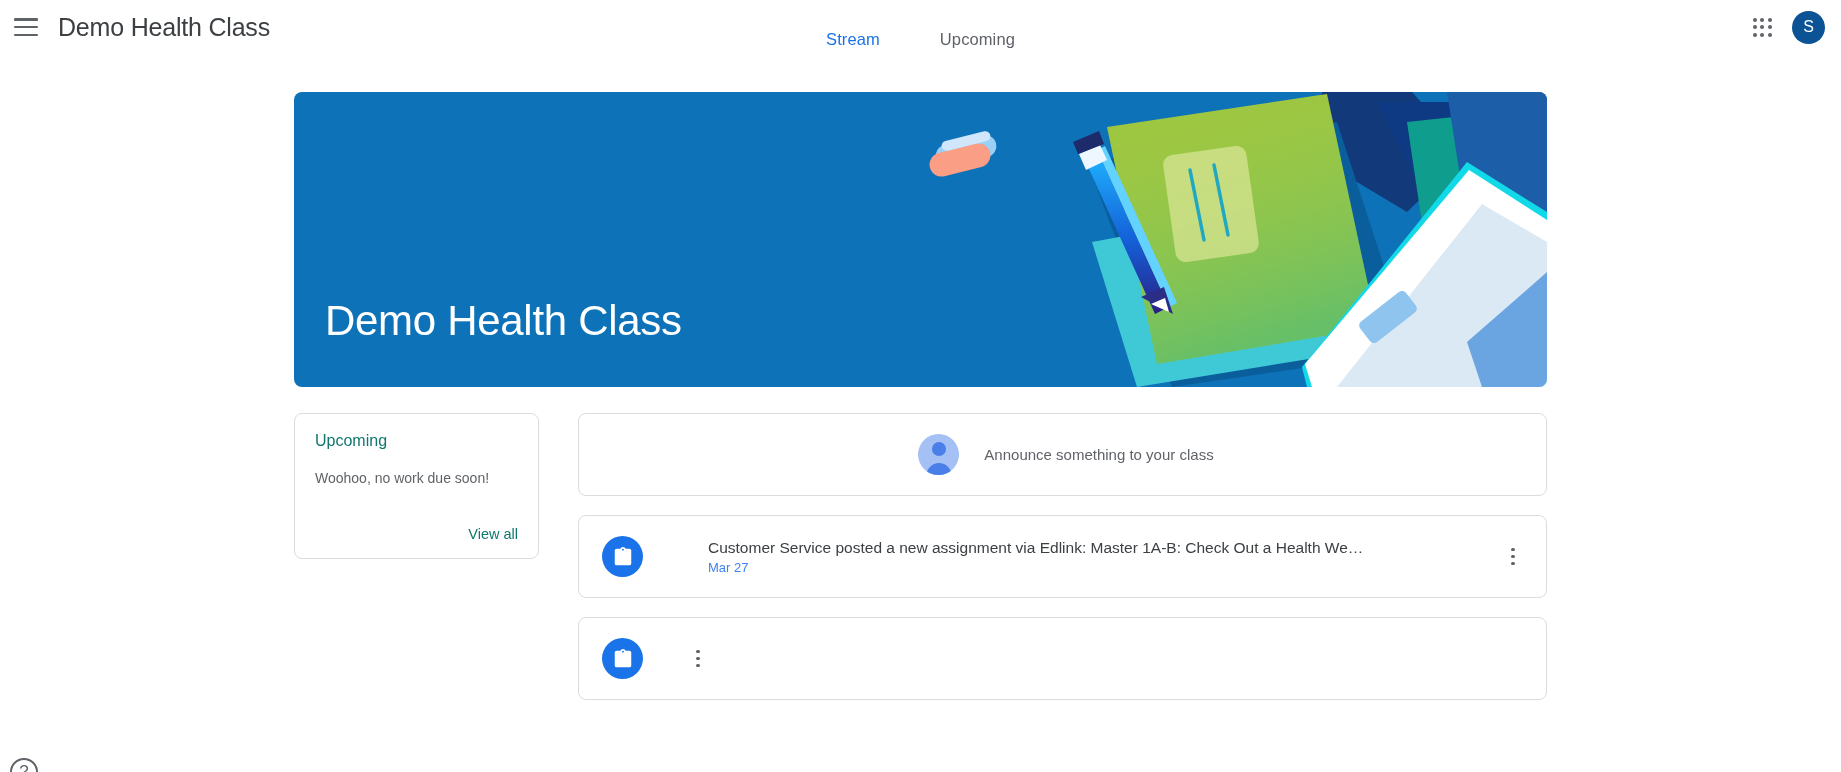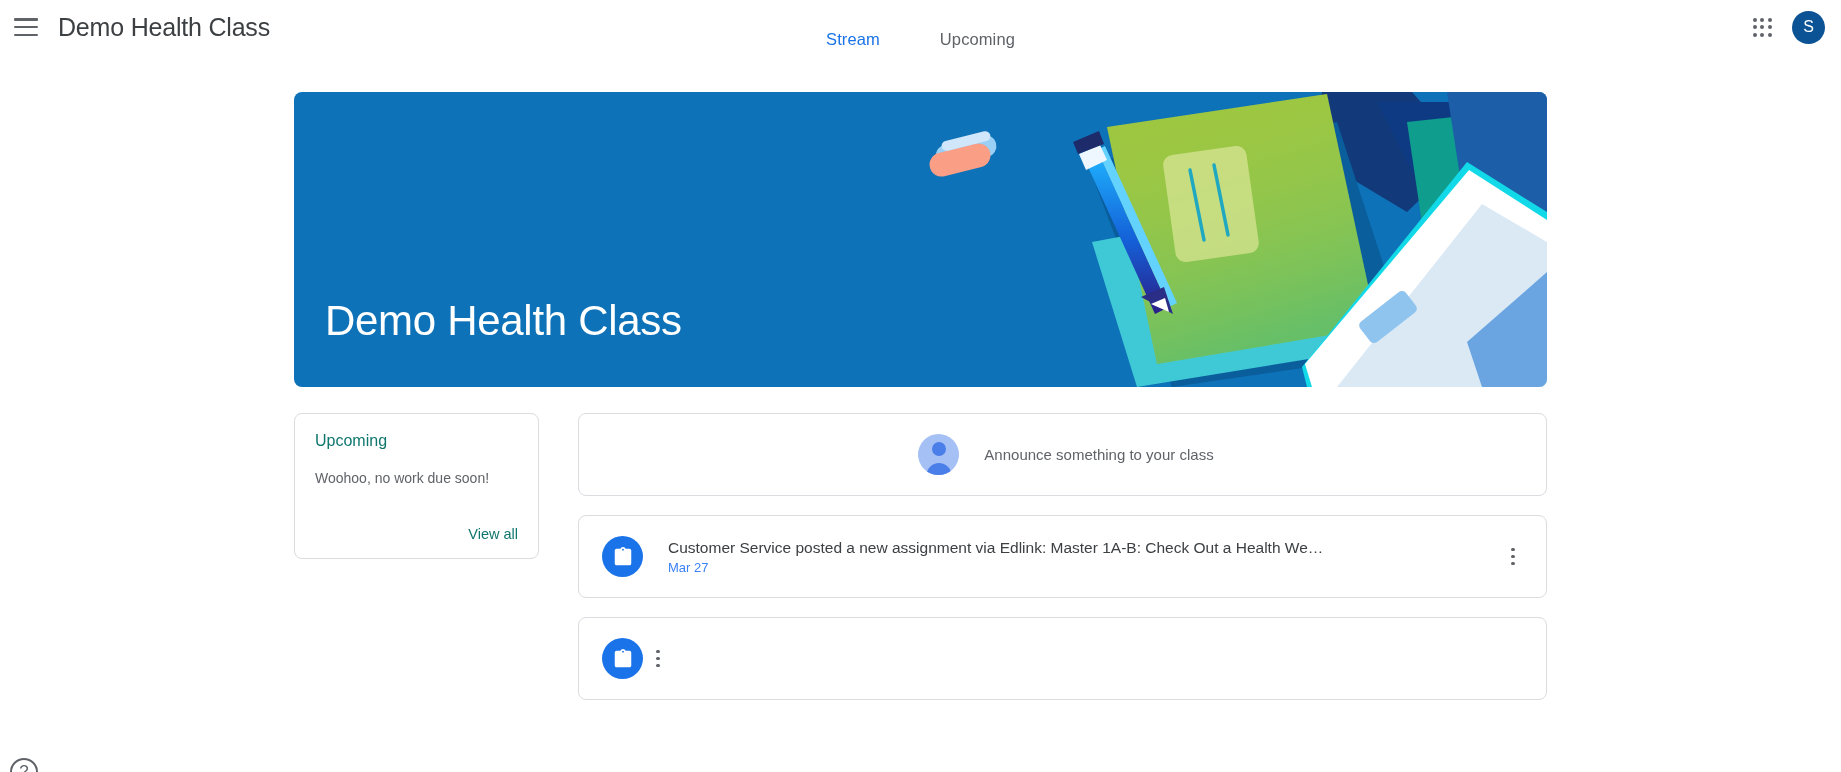--- a/index.html
+++ b/index.html
@@ -218,20 +218,21 @@
   
   .post-card {
     margin-top: 19px;
     height: 83px;
     display: flex;
     align-items: center;
     padding-left: 23px;
     padding-right: 14px;
     position: relative;
     cursor: pointer;
+    gap: 40px;
   }
   .assign-icon {
     width: 41px; height: 41px;
     border-radius: 50%;
     background: #1a73e8;
     flex: 0 0 41px;
     display: flex; align-items: center; justify-content: center;
   }
   .post-body {
     margin-left: 25px;

